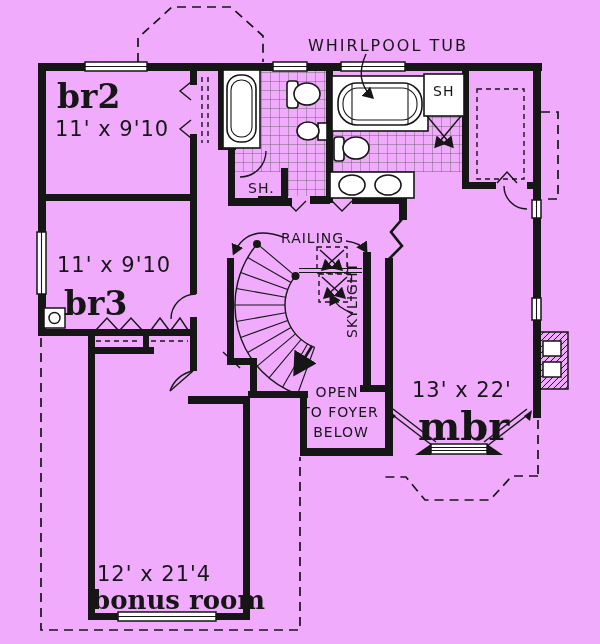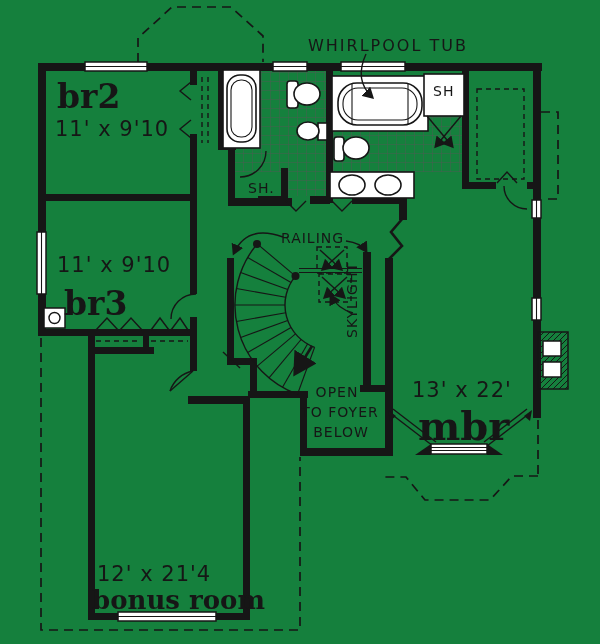--- a/index.html
+++ b/index.html
@@ -1,16 +1,16 @@
 <!DOCTYPE html>
 <html><head>
 <meta charset="utf-8">
 <style>
   html,body{margin:0;padding:0;background:#ffffff;}
-  .page{width:600px;height:644px;background:#15803d;position:relative;overflow:hidden;}
+  .page{width:600px;height:644px;background:#f0abfc;position:relative;overflow:hidden;}
   svg{display:block;}
   
   .w   {fill:#161616;stroke:none;}
   .ln  {stroke:#161616;stroke-width:1.4;fill:none;}
   .ln2 {stroke:#161616;stroke-width:1.1;fill:none;}
   .thk {stroke:#161616;stroke-width:2.6;fill:none;}
   .dsh {stroke:#161616;stroke-width:1.7;fill:none;stroke-dasharray:9 6;}
   .dshS{stroke:#161616;stroke-width:1.4;fill:none;stroke-dasharray:5 4;}
   .wh  {fill:#ffffff;stroke:#161616;stroke-width:1.5;}
   .fix {fill:#ffffff;stroke:#161616;stroke-width:1.6;}

